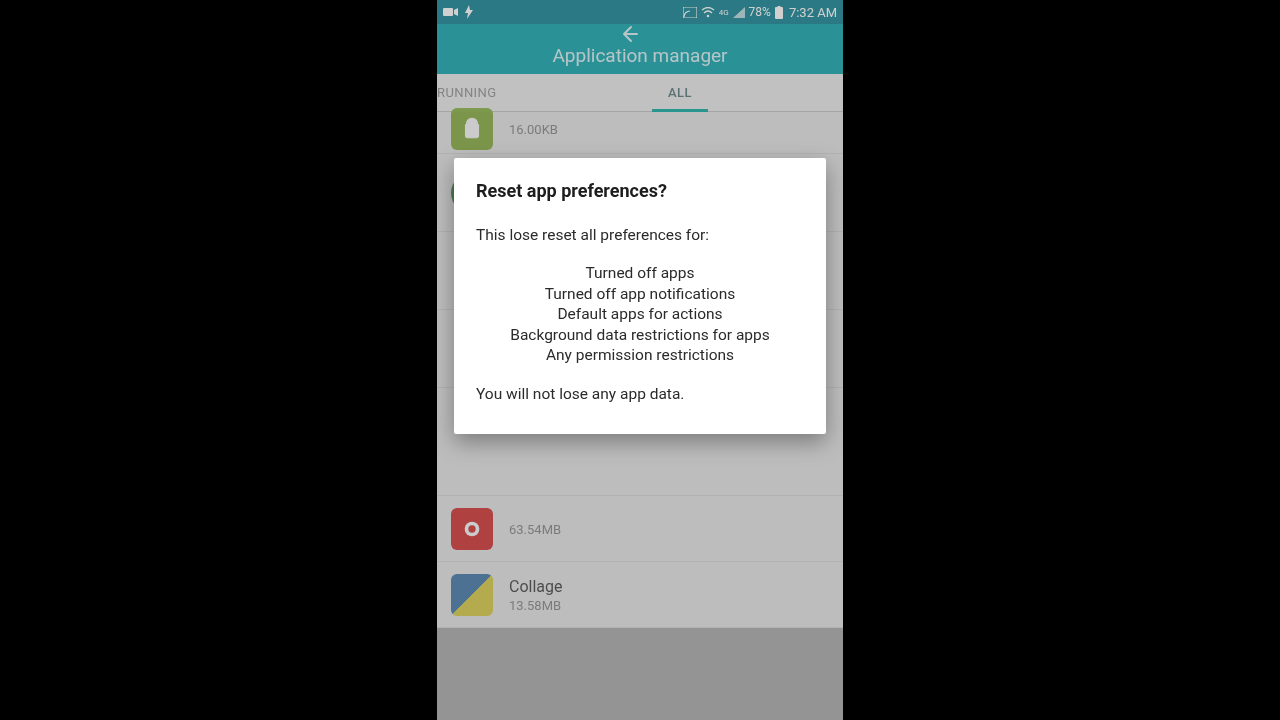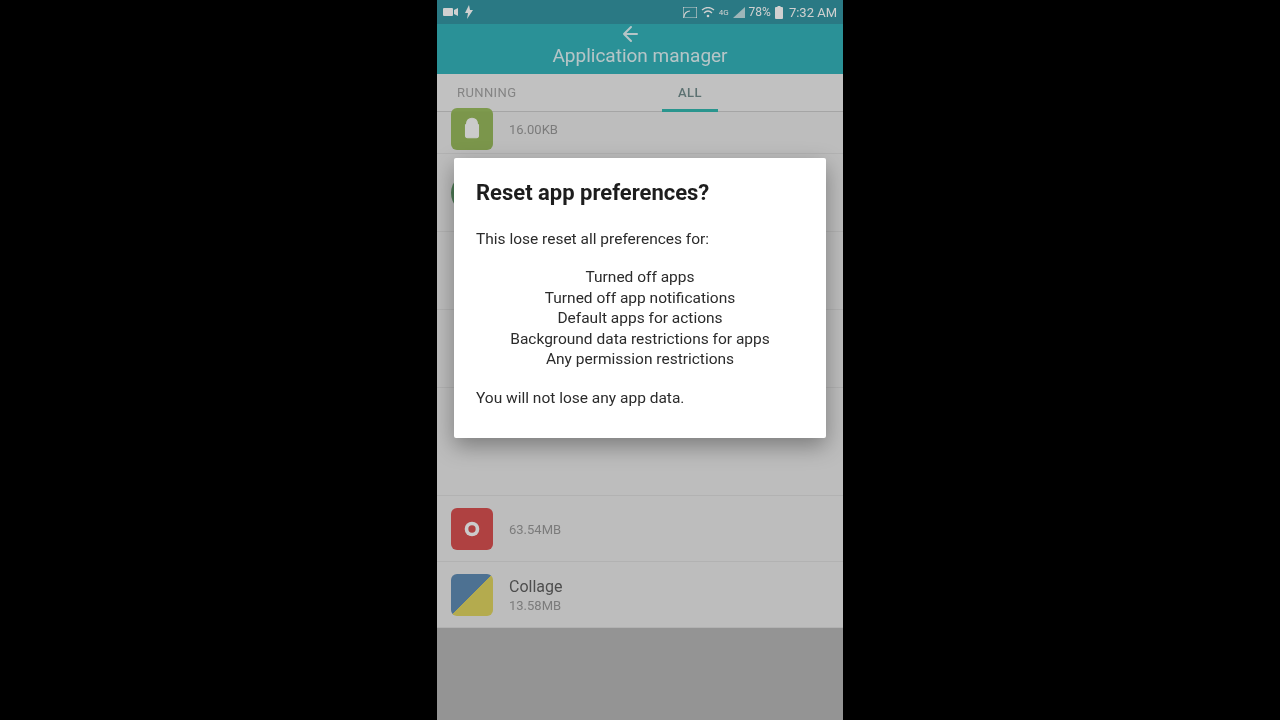--- a/index.html
+++ b/index.html
@@ -61,21 +61,21 @@
   }
   .tab {
     display: flex;
     align-items: center;
     justify-content: center;
     color: #8a8a8a;
     font-size: 13px;
     letter-spacing: 0.4px;
     position: relative;
   }
-  .tab.running { width: 80px; justify-content: flex-start; padding-left: 0; margin-left: 20px; }
+  .tab.running { width: 80px; justify-content: flex-start; padding-left: 0; }
   .tab.all { flex: 1; justify-content: center; color: #4e6e6e; font-weight: 500; }
   .tab.all::after {
     content: "";
     position: absolute;
     bottom: -1px;
     left: 50%;
     transform: translateX(-50%);
     width: 56px;
     height: 3px;
     background: #00a59a;
@@ -119,21 +119,21 @@
     position: absolute;
     left: 17px;
     right: 17px;
     top: 158px;
     background: #fff;
     border-radius: 2px;
     box-shadow: 0 8px 22px rgba(0,0,0,0.35);
     padding: 22px 22px 12px 22px;
   }
   .dialog-title {
-    font-size: 22px;
+    font-size: 18px;
     font-weight: 700;
     color: #1d1d1d;
     margin-bottom: 24px;
   }
   .dialog-body {
     font-size: 15.5px;
     line-height: 1.32;
     color: #2b2b2b;
   }
   .dialog-body p { margin-bottom: 18px; }

